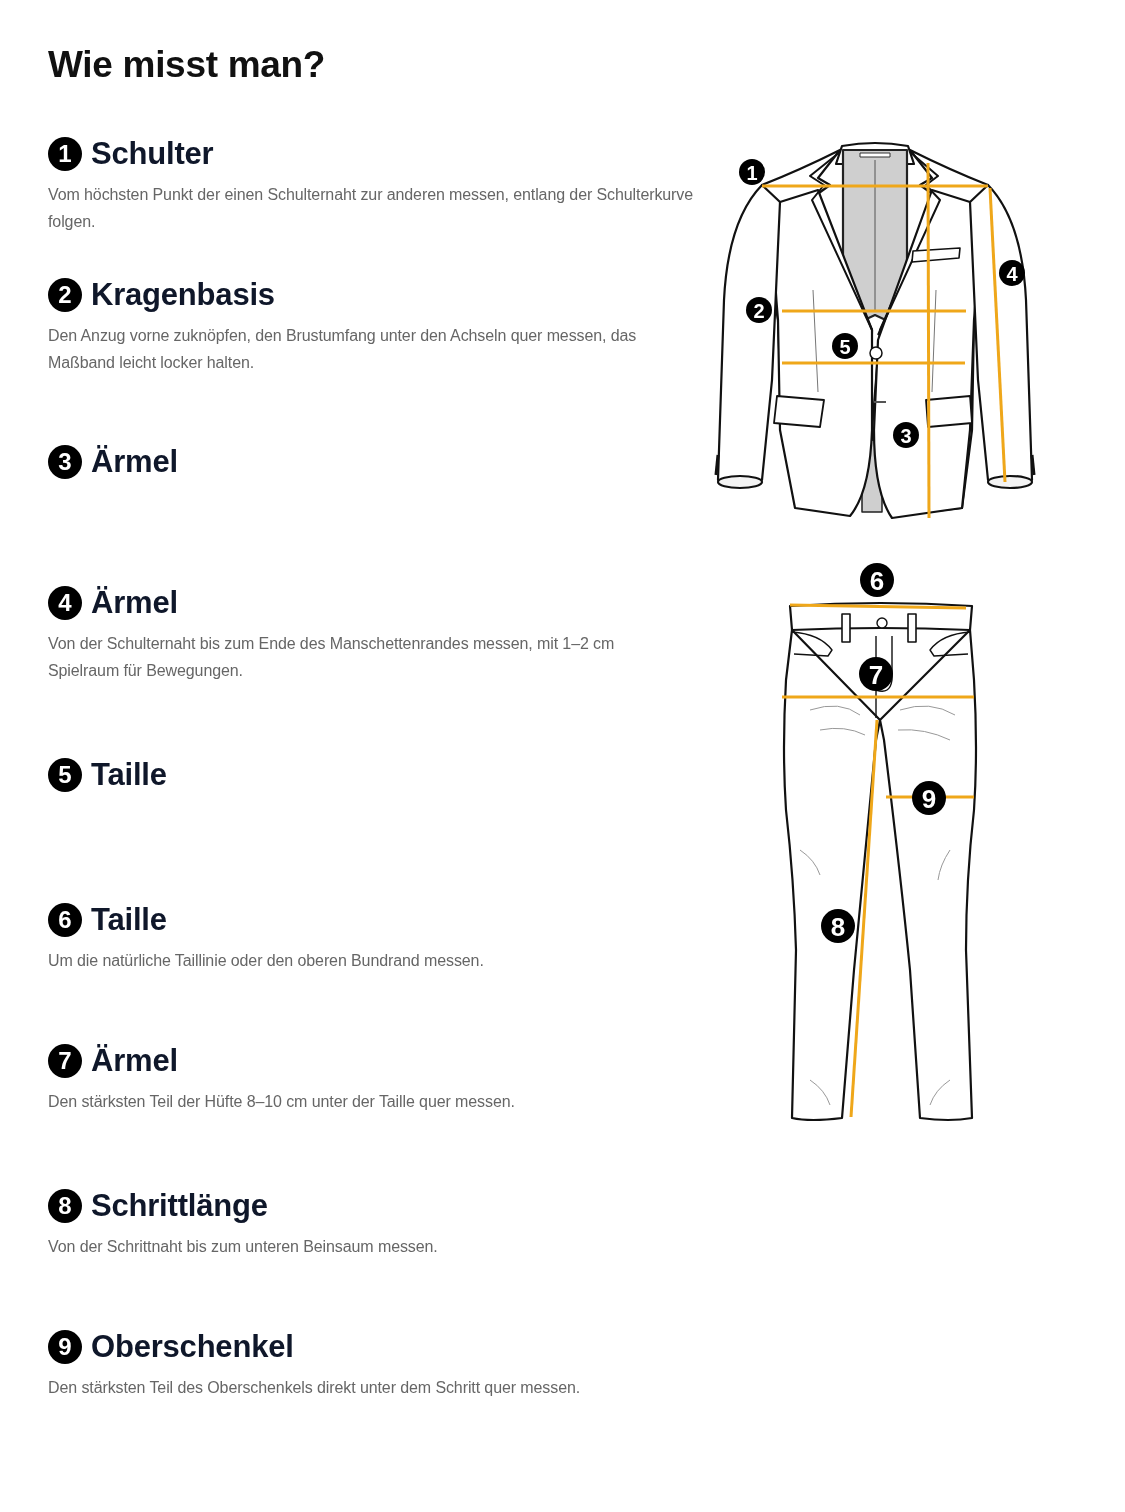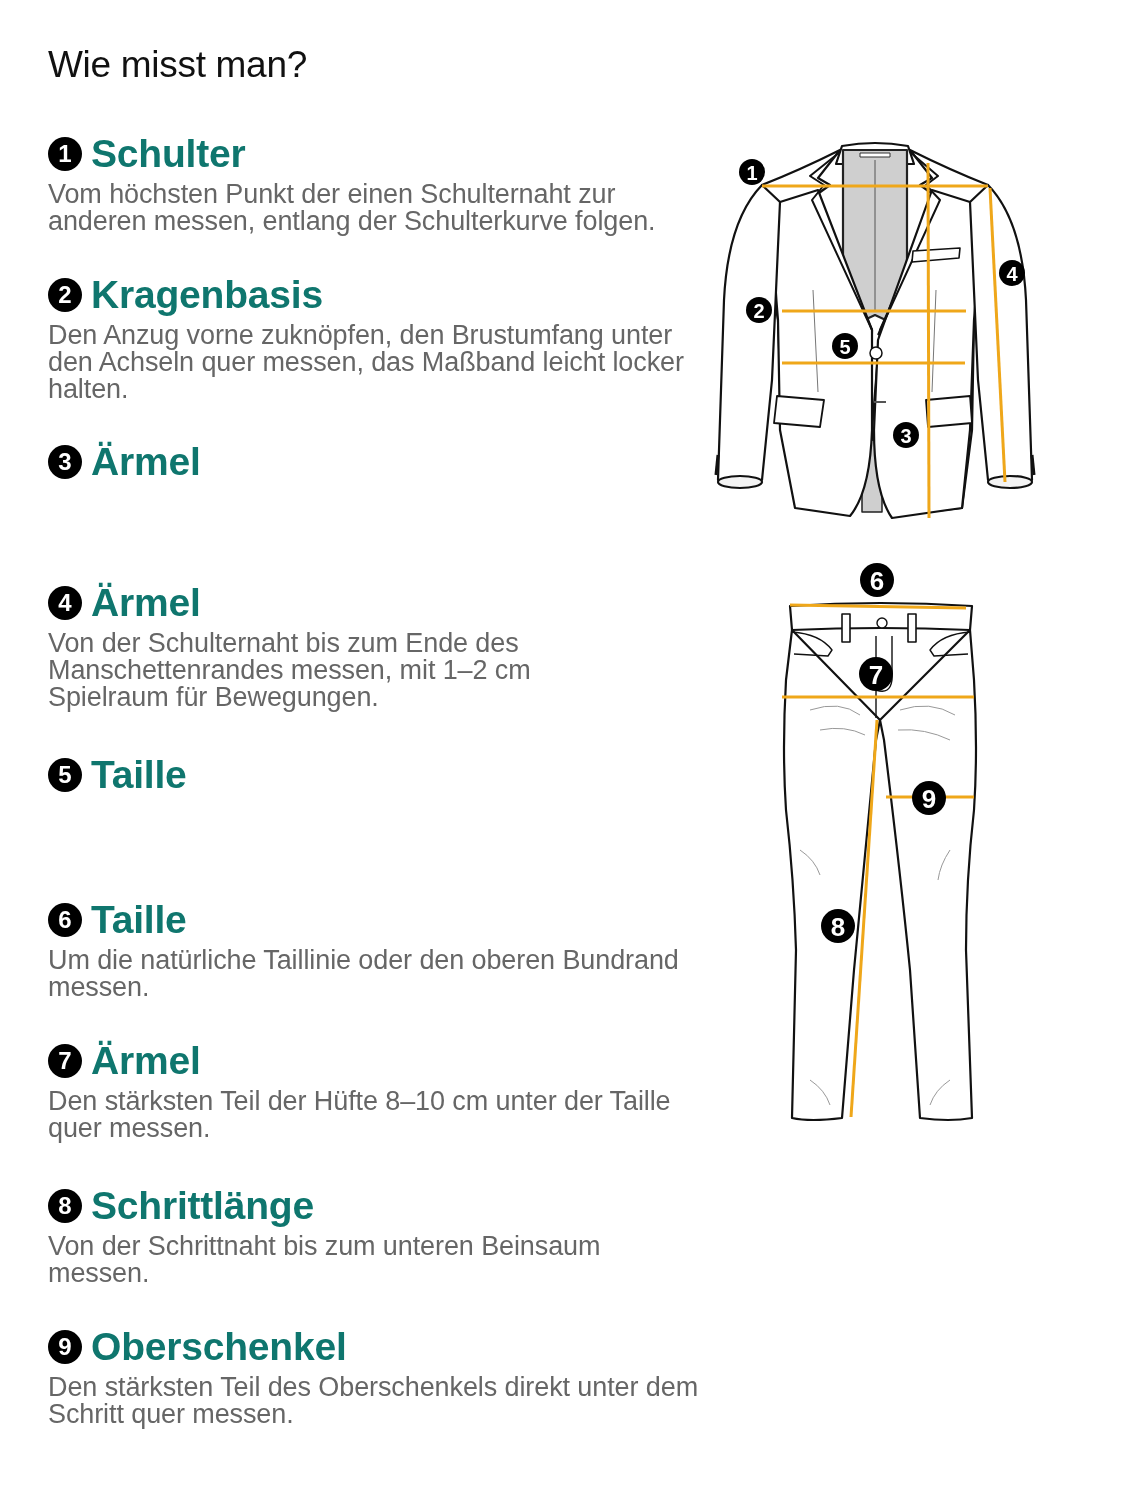--- a/index.html
+++ b/index.html
@@ -1,22 +1,22 @@
 <!DOCTYPE html>
 <html><head>
 <meta charset="utf-8">
 <style>
   html, body { margin: 0; padding: 0; background: #ffffff; }
   body { width: 1125px; height: 1512px; position: relative; overflow: hidden; font-family: "Liberation Sans", sans-serif; }
-  .title { position: absolute; left: 48px; top: 44px; font-size: 37px; color: #111; font-weight: 400; letter-spacing: -0.3px; margin: 0; }
+  .title { position: absolute; left: 48px; top: 44px; font-size: 37px; color: #111; font-weight: 700; letter-spacing: -0.3px; margin: 0; }
   .section { position: absolute; left: 48px; width: 670px; }
   .sec-head { display: flex; align-items: center; height: 40px; }
   .badge { width: 34px; height: 34px; border-radius: 50%; background: #000; color: #fff; font-weight: 700; font-size: 24px; display: flex; align-items: center; justify-content: center; margin-right: 9px; flex-shrink: 0; line-height: 1; }
-  .sec-title { font-size: 39px; font-weight: 700; color: #0f766e; letter-spacing: -0.2px; }
-  .sec-desc { margin-top: 7px; font-size: 27px; line-height: 27px; color: #666; letter-spacing: -0.1px; }
+  .sec-title { font-size: 31px; font-weight: 700; color: #0f172a; letter-spacing: -0.2px; }
+  .sec-desc { margin-top: 7px; font-size: 16px; line-height: 27px; color: #666; letter-spacing: -0.1px; }
   .illu { position: absolute; }
   svg text { font-family: "Liberation Sans", sans-serif; }
 </style>
 </head>
 <body>
 
 <h1 class="title">Wie misst man?</h1>
 
 <div class="section" style="top:134px">
   <div class="sec-head">

